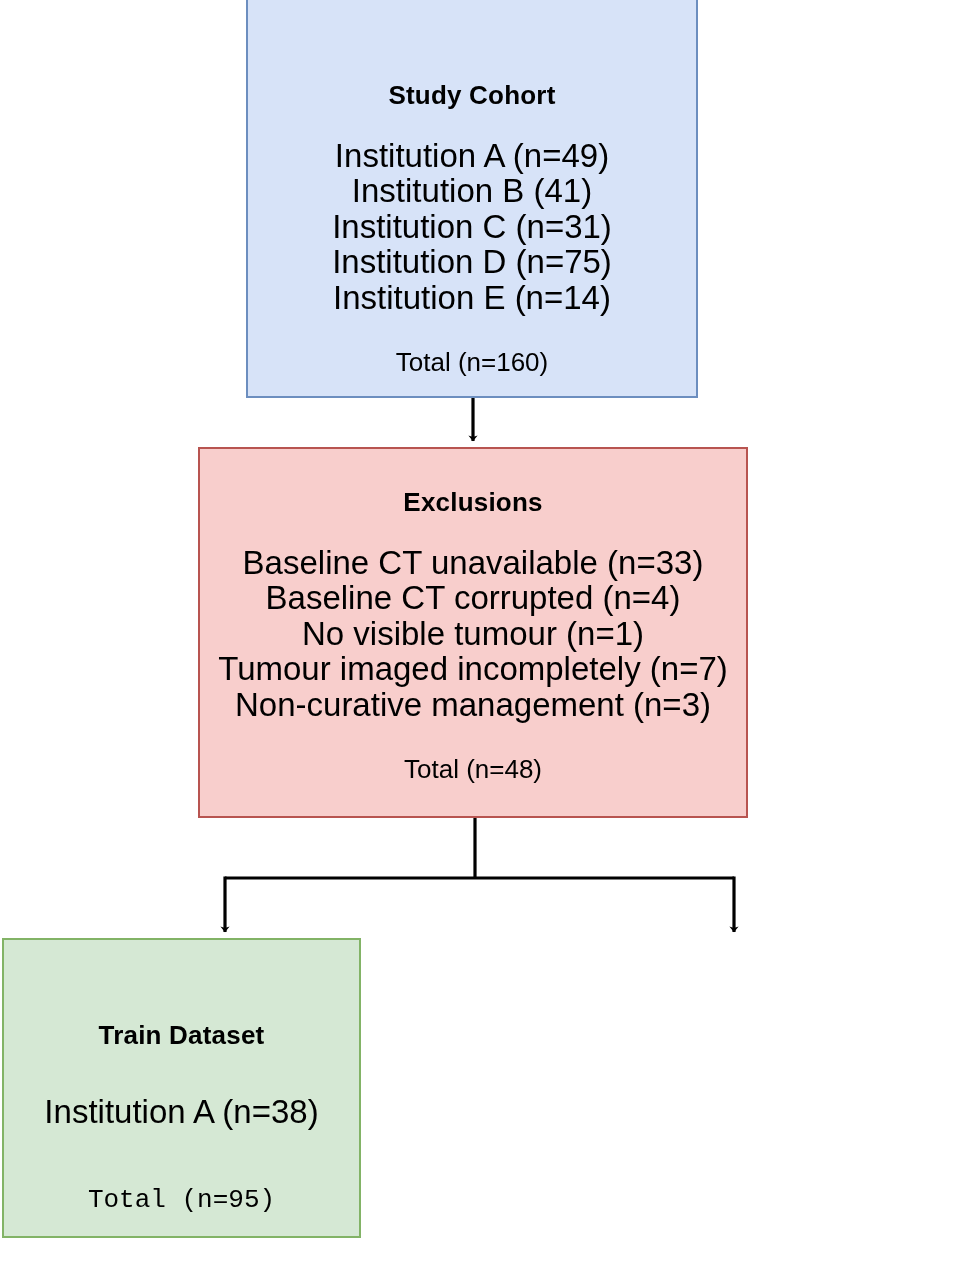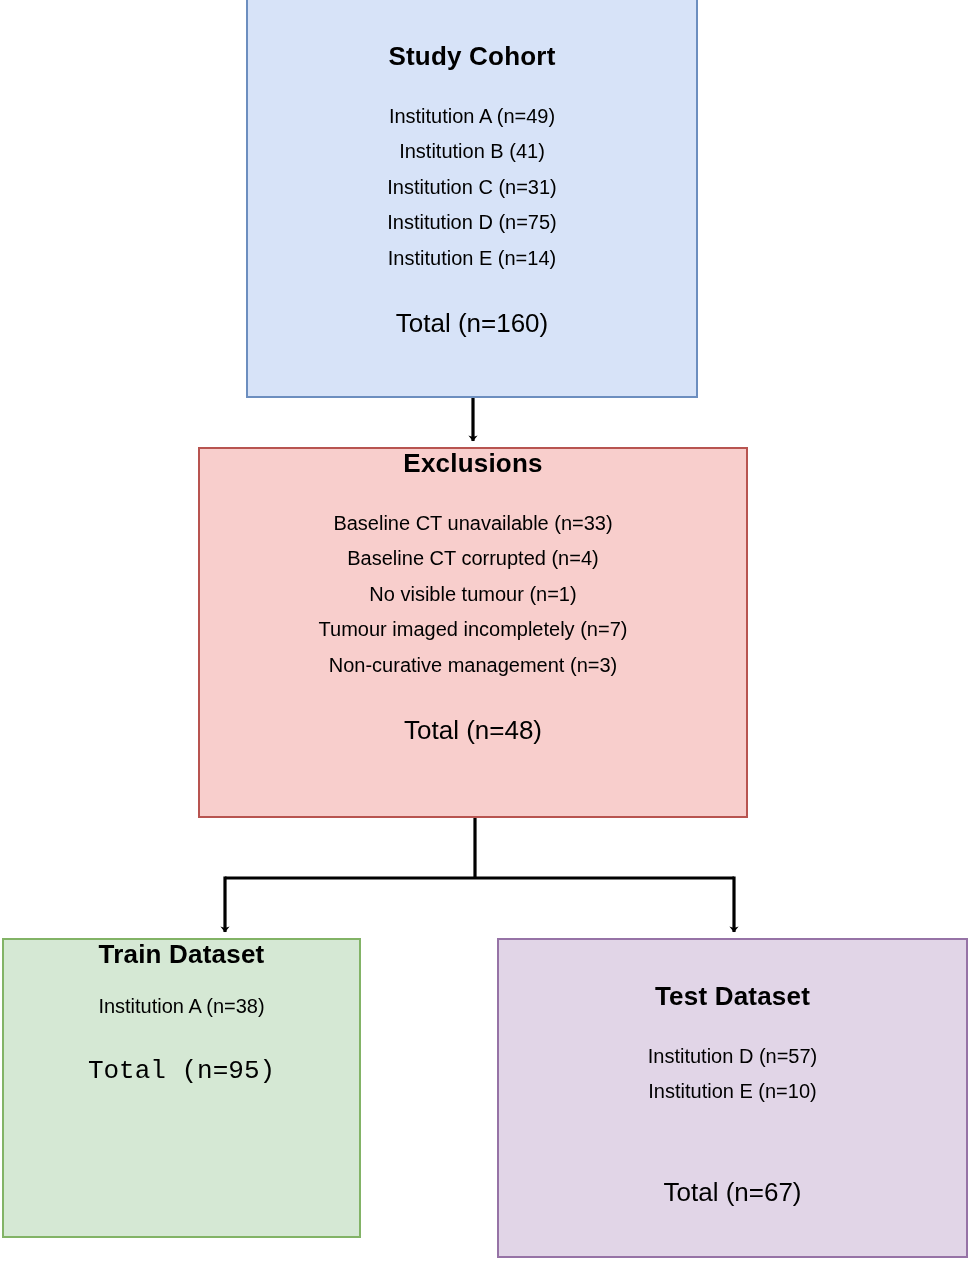--- a/index.html
+++ b/index.html
@@ -31,24 +31,25 @@
     flex-direction: column;
     align-items: center;
     text-align: center;
   }
 
   .node-title {
     font-weight: bold;
     font-size: 26px;
     line-height: 1.1;
     letter-spacing: 0.2px;
+    margin-top: 39px;
   }
 
   .node-lines {
-    font-size: 20px;
+    font-size: 33px;
     line-height: 35.5px;
     font-weight: normal;
   }
 
   .node-line {
     white-space: nowrap;
   }
 
   .node-total {
     font-size: 26px;
@@ -81,20 +82,22 @@
   #node-exclusions .node-lines { margin-top: 28px; }
   #node-exclusions .node-total { margin-top: 30px; }
 
   #node-train-dataset {
     left: 2px;
     top: 938px;
     width: 359px;
     height: 300px;
     background: #d5e8d4;
     border: 2px solid #82b366;
+    padding-top: 42px;
+    gap: 24px;
   }
   #node-train-dataset .node-lines { margin-top: 20px; }
   #node-train-dataset .node-total { margin-top: 30px; font-family: Liberation Mono, monospace; }
 
   #node-test-dataset {
     left: 497px;
     top: 938px;
     width: 471px;
     height: 320px;
     background: #e1d5e7;
@@ -169,22 +172,14 @@
   </div>
 
   <div class="node" id="node-train-dataset">
     <div class="node-title">Train Dataset</div>
     <div class="node-lines">
       <div class="node-line">Institution A (n=38)</div>
     </div>
     <div class="node-total">Total (n=95)</div>
   </div>
 
-  <div class="node" id="node-test-dataset">
-    <div class="node-title">Test Dataset</div>
-    <div class="node-lines">
-      <div class="node-line">Institution D (n=57)</div>
-      <div class="node-line">Institution E (n=10)</div>
-    </div>
-    <div class="node-total">Total (n=67)</div>
-  </div>
 
 </div>
 
 </body></html>

